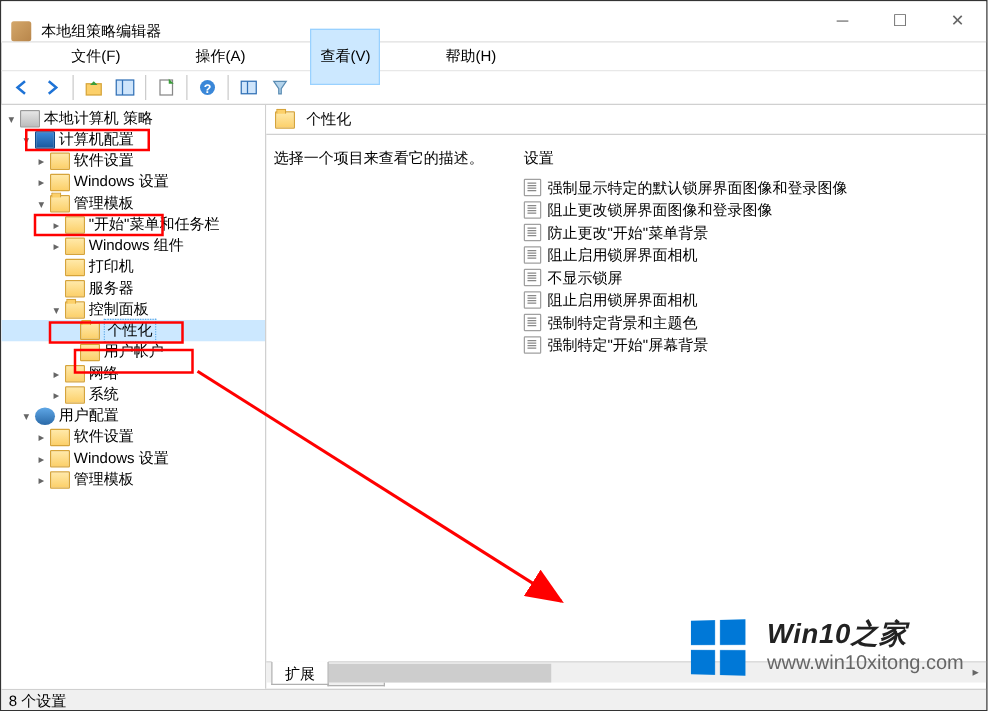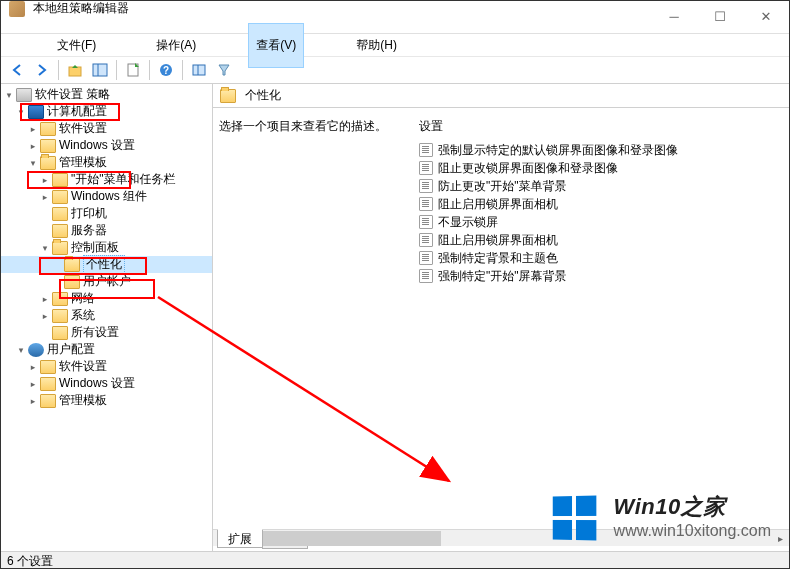--- a/index.html
+++ b/index.html
@@ -1,18 +1,18 @@
 <!DOCTYPE html>
 <html><head>
   <meta charset="utf-8">
   <style>
     * { margin: 0; padding: 0; box-sizing: border-box; font-family: "Microsoft YaHei", "Segoe UI", sans-serif; }
     body { width: 790px; height: 569px; background: #fff; border: 1px solid #333; position: relative; overflow: hidden; }
     
-    .titlebar { height: 30px; background: #fff; display: flex; align-items: flex-end; padding: 16px 8px; border-bottom: 1px solid #e0e0e0; }
+    .titlebar { height: 30px; background: #fff; display: flex; align-items: flex-start; padding: 16px 8px; border-bottom: 1px solid #e0e0e0; }
     .titlebar .app-icon { width: 16px; height: 16px; background: linear-gradient(135deg,#d4a76a,#b8864b); margin-right: 8px; border-radius: 2px; }
     .titlebar .title { font-size: 12px; color: #000; flex: 1; }
     .window-controls { display: flex; position: absolute; right: 0; top: 0; }
     .window-controls .ctrl { width: 46px; height: 30px; display: flex; align-items: center; justify-content: center; color: #666; font-size: 13px; cursor: default; }
     
     .menubar { height: 22px; display: flex; align-items: center; padding: 0 4px; font-size: 12px; }
     .menubar .menu-item { padding: 2px 8px; cursor: default; margin-left: 44px; }
     .menubar .menu-item.active { background: #cce8ff; border: 1px solid #99d1ff; padding: 13px 7px; }
     
     .toolbar { height: 28px; display: flex; align-items: center; padding: 0 5px; border-top: 1px solid #e8e8e8; border-bottom: 1px solid #d0d0d0; gap: 3px; }
@@ -138,21 +138,21 @@
     </div>
 </div>
 
 <div class="main">
 
   <div class="tree-pane">
     <div class="tree-row">
         <span class="tree-indent" style="width:2px"></span>
         <span class="expander">▾</span>
         <span class="tree-icon root-icon"></span>
-        <span class="label">软件设置 策略</span>
+        <span class="label">本地计算机 策略</span>
       </div>
     <div class="tree-row">
         <span class="tree-indent" style="width:14px"></span>
         <span class="expander">▾</span>
         <span class="tree-icon comp-icon"></span>
         <span class="label">计算机配置</span>
       </div>
     <div class="tree-row">
         <span class="tree-indent" style="width:26px"></span>
         <span class="expander">▸</span>
@@ -219,26 +219,20 @@
         <span class="tree-icon folder-icon"></span>
         <span class="label">网络</span>
       </div>
     <div class="tree-row">
         <span class="tree-indent" style="width:38px"></span>
         <span class="expander">▸</span>
         <span class="tree-icon folder-icon"></span>
         <span class="label">系统</span>
       </div>
     <div class="tree-row">
-        <span class="tree-indent" style="width:38px"></span>
-        <span class="expander-spacer"></span>
-        <span class="tree-icon folder-icon"></span>
-        <span class="label">所有设置</span>
-      </div>
-    <div class="tree-row">
         <span class="tree-indent" style="width:14px"></span>
         <span class="expander">▾</span>
         <span class="tree-icon user-icon"></span>
         <span class="label">用户配置</span>
       </div>
     <div class="tree-row">
         <span class="tree-indent" style="width:26px"></span>
         <span class="expander">▸</span>
         <span class="tree-icon folder-icon"></span>
         <span class="label">软件设置</span>
@@ -310,21 +304,21 @@
     </div>
     <div class="content-tabs">
       <div class="tab active">扩展</div>
       <div class="tab">标准</div>
     </div>
   </div>
 
 </div>
 
 <div class="statusbar">
-  <span>6 个设置</span>
+  <span>8 个设置</span>
 </div>
 
 <div class="red-box" style="left:19px; top:102px; width:100px; height:18px;"></div>
 <div class="red-box" style="left:26px; top:170px; width:104px; height:18px;"></div>
 <div class="red-box" style="left:38px; top:256px; width:108px; height:18px;"></div>
 <div class="red-box" style="left:58px; top:278px; width:96px; height:20px;"></div>
 
 <svg class="arrow-canvas" width="790" height="569">
   <defs>
       <marker id="ah" markerWidth="12" markerHeight="10" refX="11" refY="5" orient="auto">

